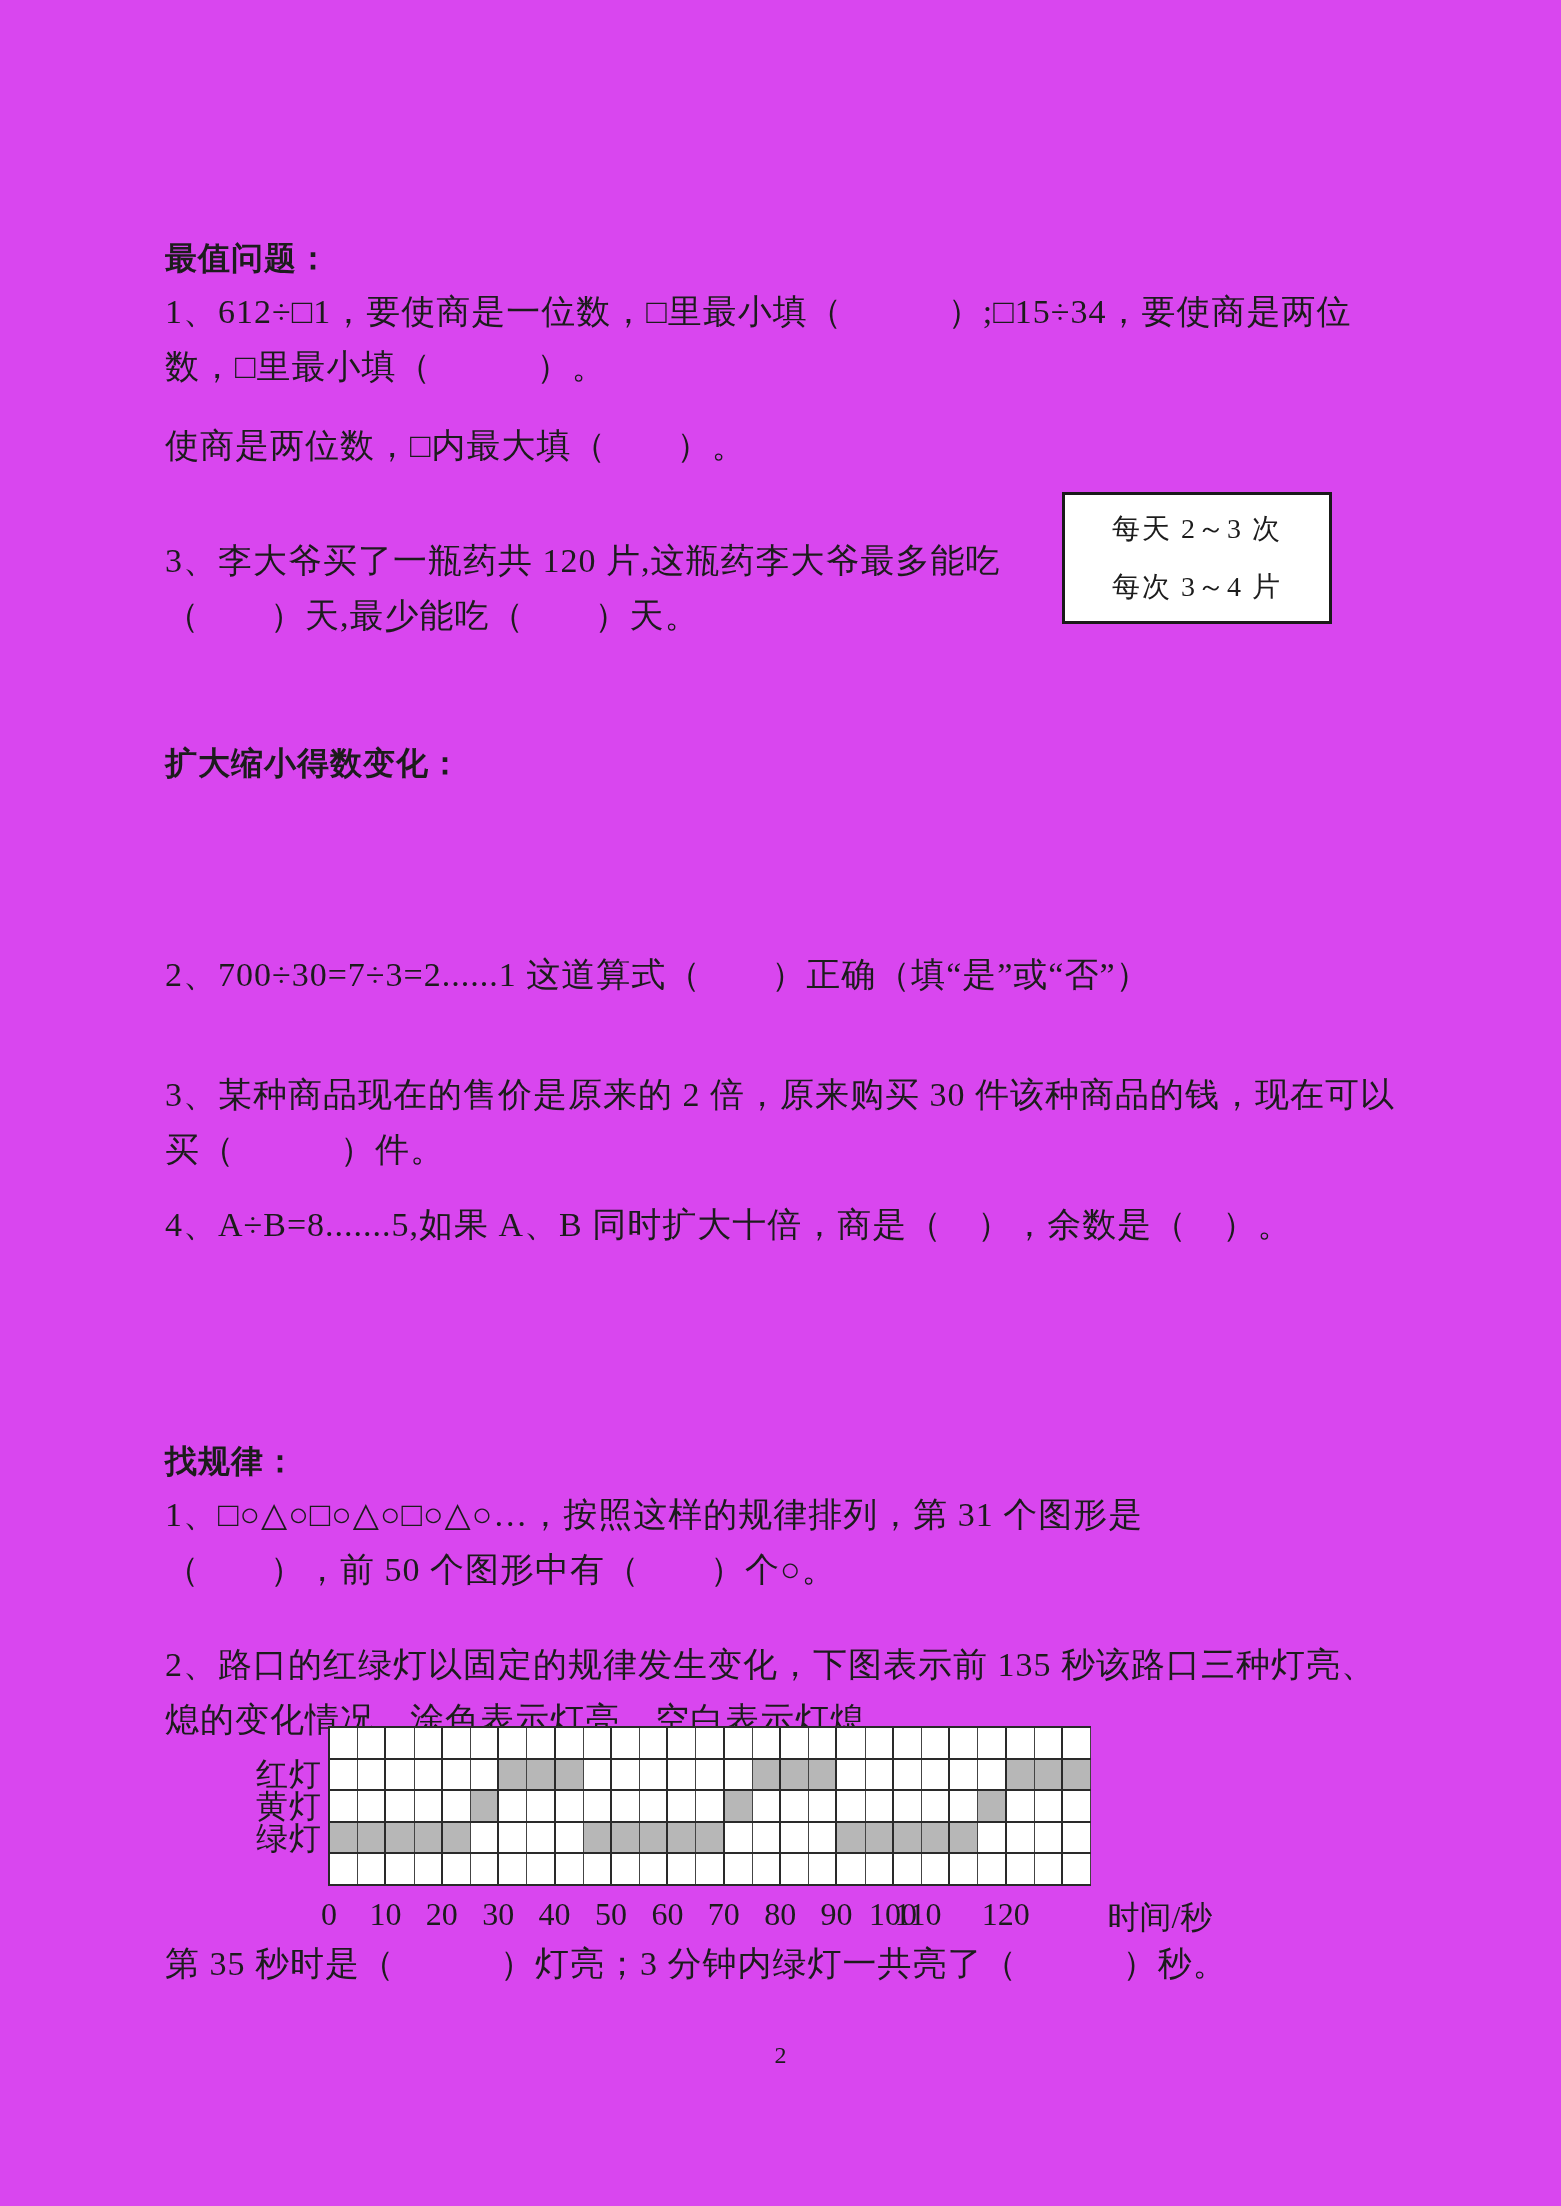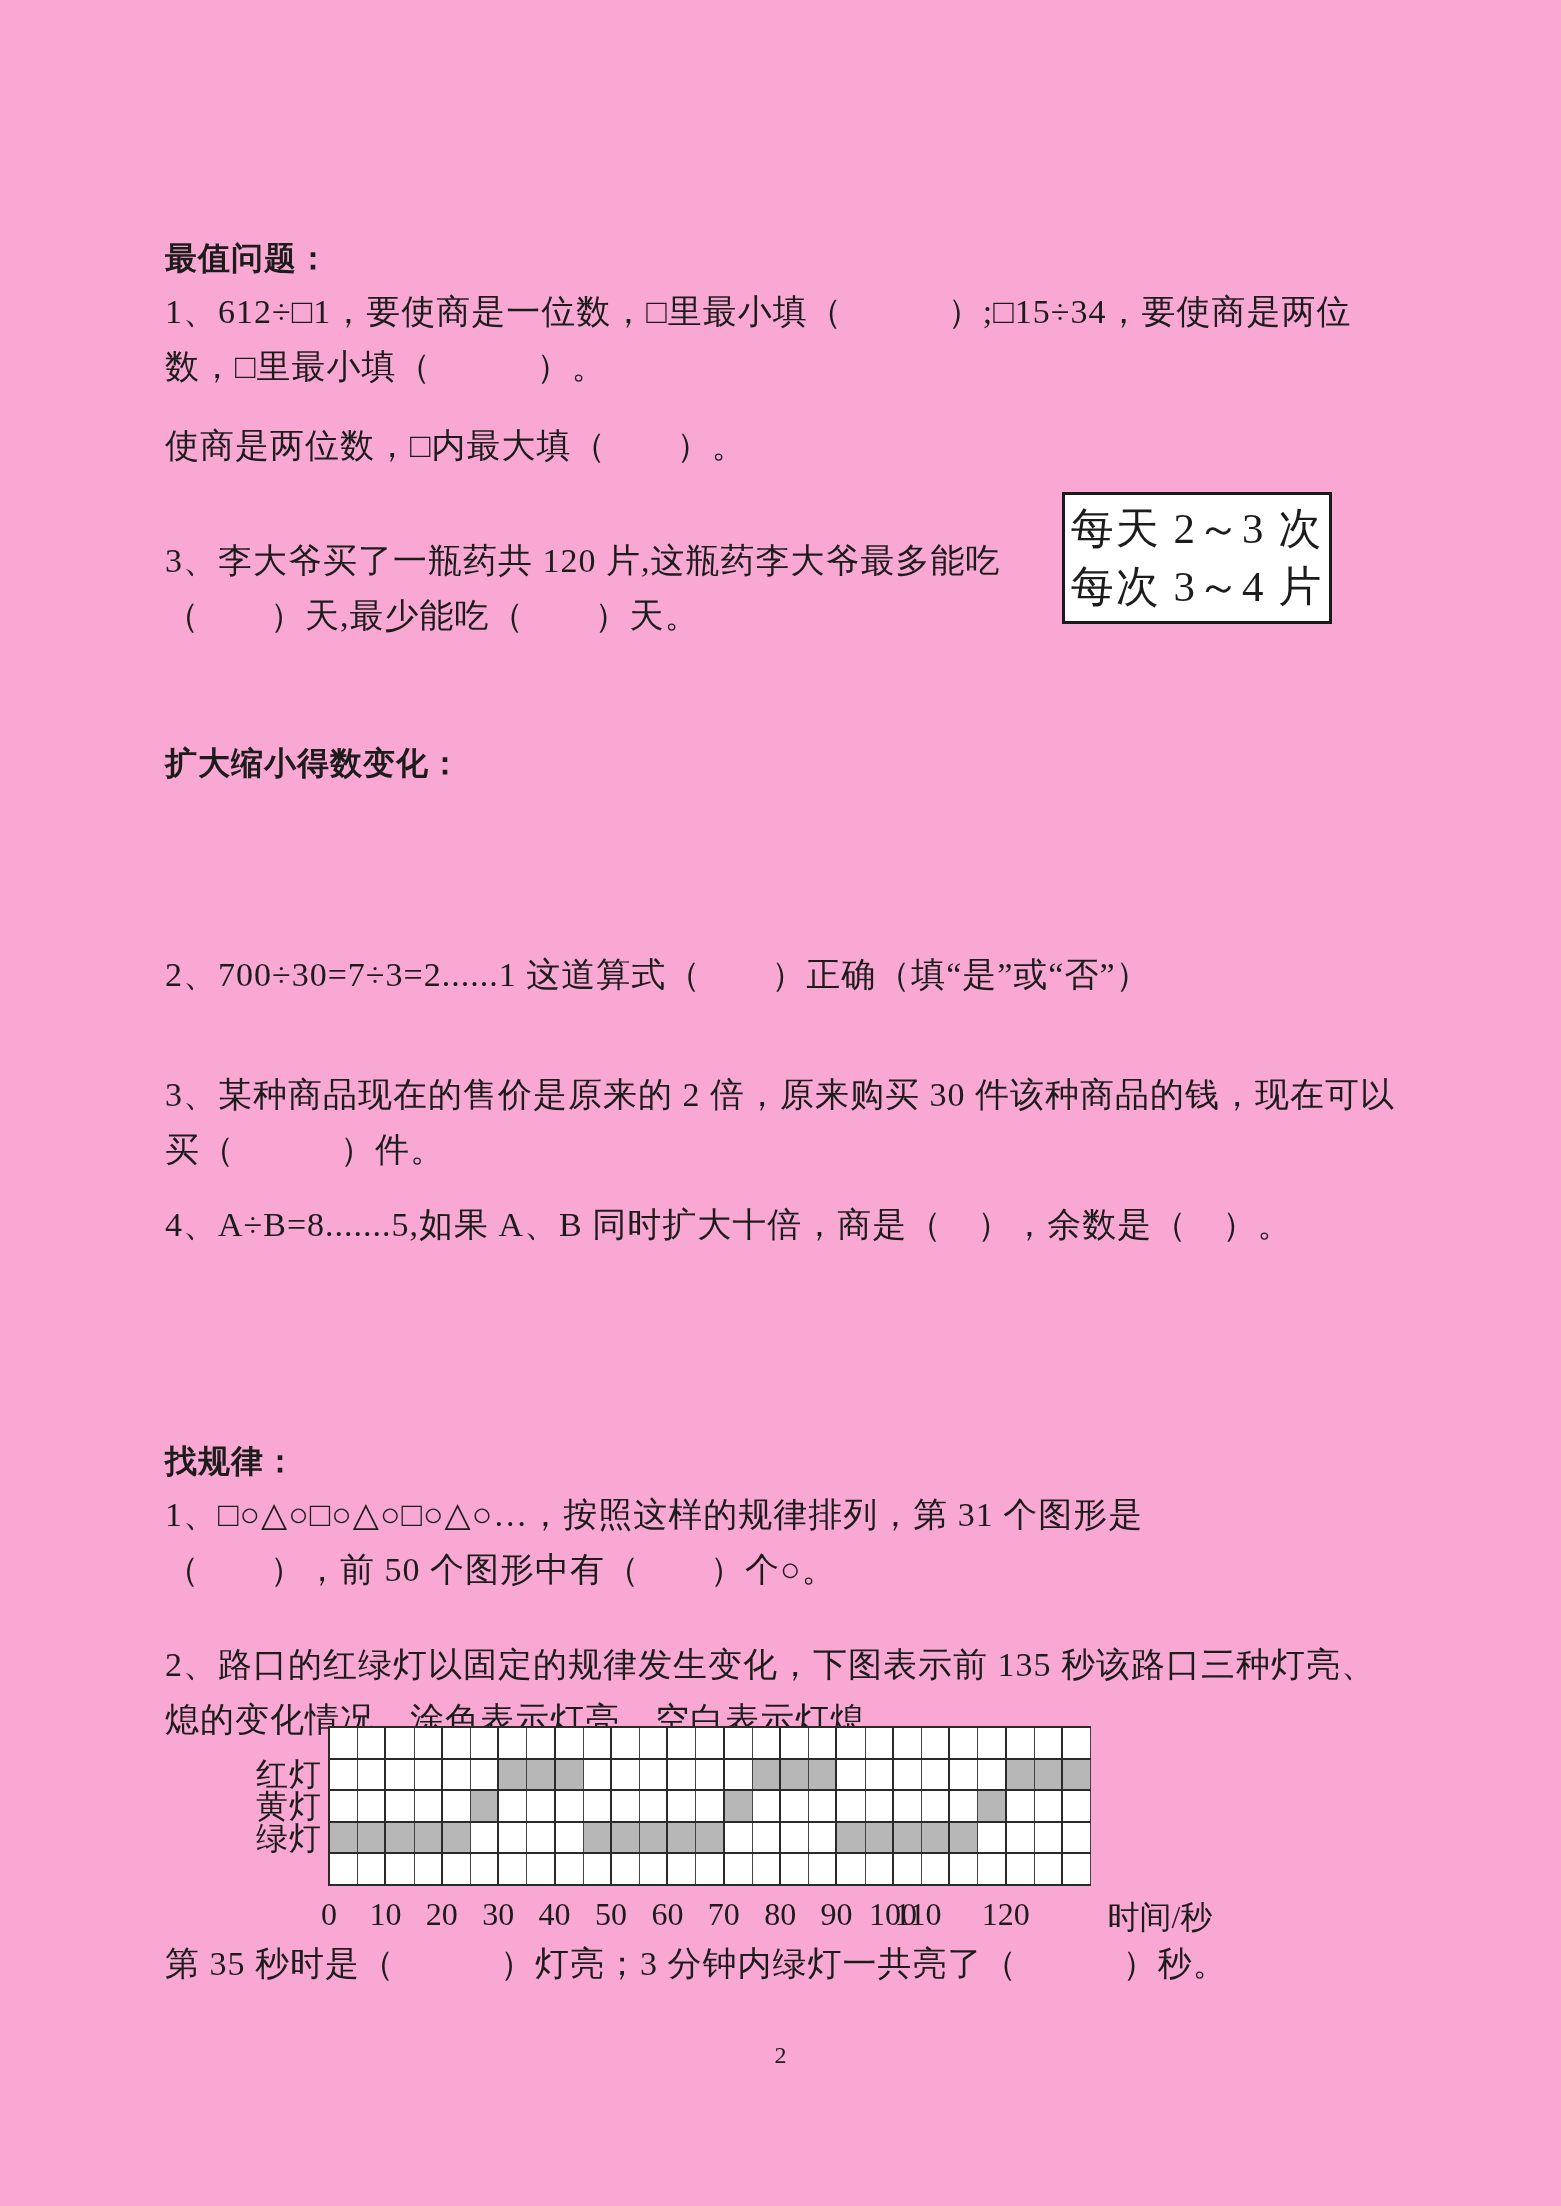--- a/index.html
+++ b/index.html
@@ -1,32 +1,32 @@
 <!DOCTYPE html>
 <html><head>
 <meta charset="utf-8">
 <style>
   html,body{margin:0;padding:0;background:#e8e8e8;}
   .page{
     position:relative;
     width:1561px;height:2206px;
-    background:#f9a8d4;
+    background:#d946ef;
     margin:0 auto;
     font-family:"Liberation Serif","DejaVu Serif",serif;
     color:#1c1c1c;
     overflow:hidden;
   }
   .block{position:absolute;left:165px;font-size:34px;line-height:55px;letter-spacing:1px;}
   .block .line{white-space:nowrap;}
   .sec-heading{font-weight:700;font-size:32px;}
   .dose-box{
     position:absolute;left:1062px;top:492px;width:264px;height:126px;
     border:3px solid #1a1a1a;background:#fff;
     display:flex;flex-direction:column;justify-content:center;align-items:center;
-    font-size:43px;line-height:58px;letter-spacing:2px;
+    font-size:28px;line-height:58px;letter-spacing:2px;
   }
   
   .chart-wrap{position:absolute;left:240px;top:1726px;width:1180px;height:270px;font-size:32px;}
   .row-label{position:absolute;width:82px;text-align:right;line-height:30px;letter-spacing:1px;}
   .lgrid{position:absolute;left:88px;top:0;border-left:2px solid #2a2a2a;border-top:2px solid #2a2a2a;}
   .lgrid .grow{display:flex;border-bottom:2px solid #2a2a2a;}
   .lgrid .cell{box-sizing:border-box;border-right:1px solid #444;background:#fff;}
   .lgrid .cell.thick{border-right:2px solid #2a2a2a;}
   .lgrid .cell.on{background:#b7b7b7;}
   .tick{position:absolute;transform:translateX(-50%);white-space:nowrap;letter-spacing:0;}

